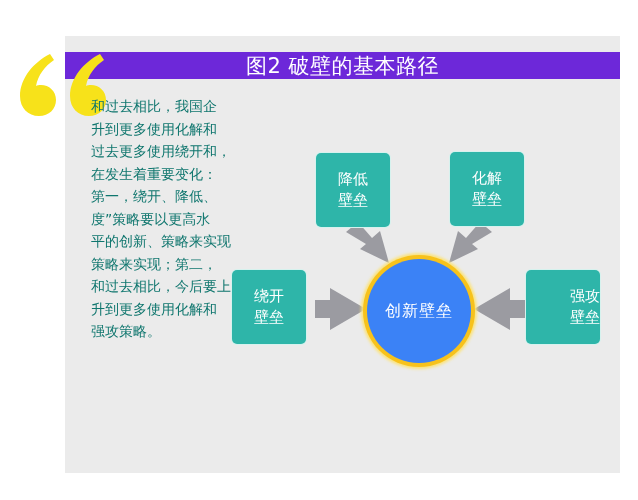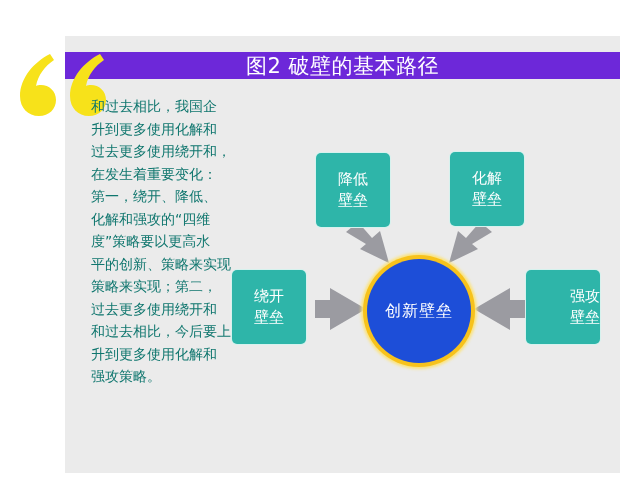--- a/index.html
+++ b/index.html
@@ -26,21 +26,21 @@
     .body-text div { white-space: nowrap; }
     .diagram { position: absolute; left: 0; top: 0; width: 638px; height: 500px; padding-left: 28px; }
     .box {
       position: absolute; width: 74px; height: 74px; background: #2eb5a9;
       border-radius: 5px; box-shadow: 0 0 0 1px #d6f2ee;
       color: #ffffff; font-size: 15px; line-height: 21px;
       display: flex; flex-direction: column; align-items: center; justify-content: center;
     }
     .circle {
       position: absolute; left: 367px; top: 259px; width: 104px; height: 104px;
-      border-radius: 50%; background: #1d4ed8;
+      border-radius: 50%; background: #3b82f6;
       box-shadow: 0 0 0 4px #f7c21c, 0 0 3px 6px #fbe37a;
       color: #ffffff; font-size: 16px;
       display: flex; align-items: center; justify-content: center; letter-spacing: 1px;
     }
   </style>
 </head>
 <body>
 
 <div class="panel">
   <div class="title-bar">图2  破壁的基本路径</div>
@@ -52,25 +52,23 @@
     <path d="M88 4 C72 12 58 28 58 46 C58 58 66 66 77 66 C87 66 94 59 94 50 C94 41 87 35 79 35 C77 35 75 35 74 36 C76 25 83 16 92 10 Z"></path>
   </g>
 </svg>
 
 <div class="body-text">
   <div>和过去相比，我国企</div>
   <div>升到更多使用化解和</div>
   <div>过去更多使用绕开和，</div>
   <div>在发生着重要变化：</div>
   <div>第一，绕开、降低、</div>
-  <div>化解和强攻的“四维</div>
   <div>度”策略要以更高水</div>
   <div>平的创新、策略来实现</div>
   <div>策略来实现；第二，</div>
-  <div>过去更多使用绕开和</div>
   <div>和过去相比，今后要上</div>
   <div>升到更多使用化解和</div>
   <div>强攻策略。</div>
 </div>
 
 <div class="diagram">
   <svg width="638" height="500" style="position:absolute;left:0;top:0;">
     <g fill="#9b9ba1">
 
       <polygon points="346,232 358,222 372,238 380,231 389,263 360,249 366,244"></polygon>

